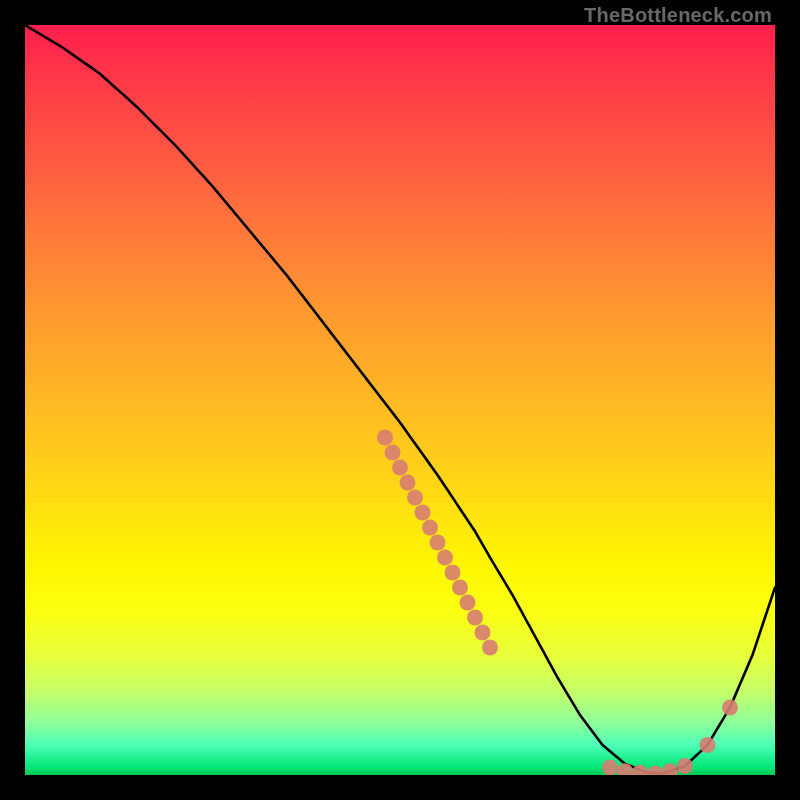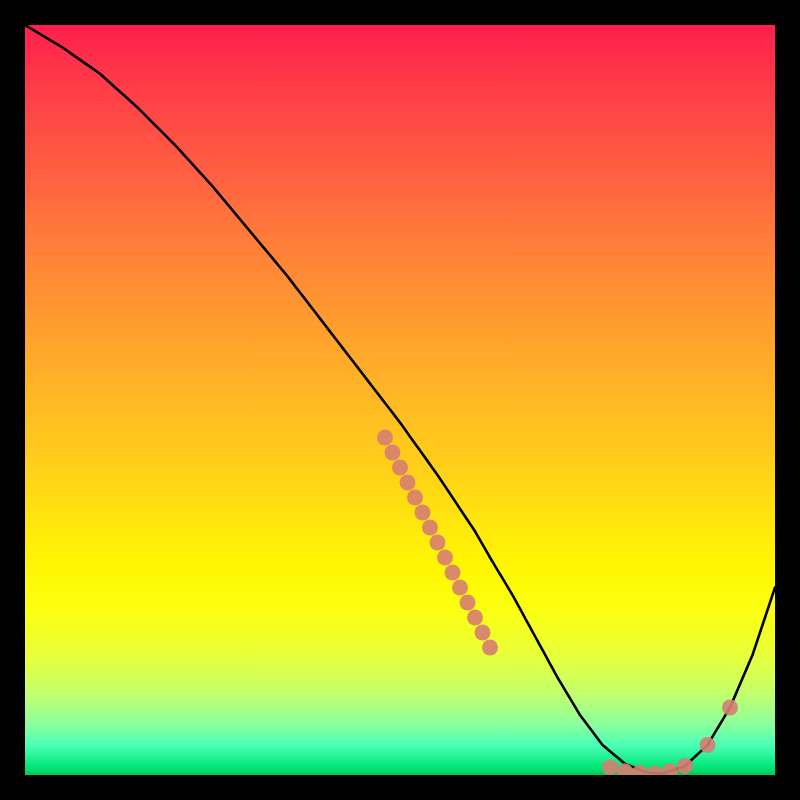--- a/index.html
+++ b/index.html
@@ -63,20 +63,21 @@
   svg.curve {
     position: absolute;
     left: 0; top: 0;
     width: 100%; height: 100%;
   }
 </style>
 </head>
 <body>
 
 <div class="frame">
+  <div class="watermark">TheBottleneck.com</div>
   <div class="plot-area">
     <div class="gradient-bg"></div>
     <svg class="curve" viewBox="0 0 750 750" preserveAspectRatio="none">
       <path id="curve-path" fill="none" stroke="#000000" stroke-width="2.6" stroke-linejoin="round" stroke-linecap="round" d="M0.00 0.00 L4.69 2.81 L9.38 5.63 L14.06 8.44 L18.75 11.25 L23.44 14.06 L28.13 16.88 L32.81 19.69 L37.50 22.50 L42.19 25.78 L46.88 29.06 L51.56 32.34 L56.25 35.63 L60.94 38.91 L65.63 42.19 L70.31 45.47 L75.00 48.75 L79.69 52.97 L84.38 57.19 L89.06 61.41 L93.75 65.63 L98.44 69.84 L103.13 74.06 L107.81 78.28 L112.50 82.50 L117.19 87.19 L121.88 91.88 L126.56 96.56 L131.25 101.25 L135.94 105.94 L140.63 110.63 L145.31 115.31 L150.00 120.00 L154.69 125.16 L159.38 130.31 L164.06 135.47 L168.75 140.63 L173.44 145.78 L178.13 150.94 L182.81 156.09 L187.50 161.25 L192.19 166.88 L196.88 172.50 L201.56 178.13 L206.25 183.75 L210.94 189.38 L215.62 195.00 L220.31 200.63 L225.00 206.25 L229.69 211.88 L234.38 217.50 L239.06 223.13 L243.75 228.75 L248.44 234.38 L253.13 240.00 L257.81 245.63 L262.50 251.25 L267.19 257.34 L271.88 263.44 L276.56 269.53 L281.25 275.63 L285.94 281.72 L290.63 287.81 L295.31 293.91 L300.00 300.00 L304.69 306.09 L309.38 312.19 L314.06 318.28 L318.75 324.38 L323.44 330.47 L328.13 336.56 L332.81 342.66 L337.50 348.75 L342.19 354.84 L346.88 360.94 L351.56 367.03 L356.25 373.13 L360.94 379.22 L365.63 385.31 L370.31 391.41 L375.00 397.50 L379.69 404.06 L384.37 410.63 L389.06 417.19 L393.75 423.75 L398.44 430.31 L403.13 436.88 L407.81 443.44 L412.50 450.00 L417.19 457.03 L421.88 464.06 L426.56 471.09 L431.25 478.13 L435.94 485.16 L440.63 492.19 L445.31 499.22 L450.00 506.25 L451.88 509.53 L453.75 512.81 L455.63 516.09 L457.50 519.38 L459.38 522.66 L461.25 525.94 L463.13 529.22 L465.00 532.50 L467.81 537.19 L470.62 541.88 L473.44 546.56 L476.25 551.25 L479.06 555.94 L481.87 560.63 L484.69 565.31 L487.50 570.00 L490.31 575.16 L493.13 580.31 L495.94 585.47 L498.75 590.63 L501.56 595.78 L504.38 600.94 L507.19 606.09 L510.00 611.25 L512.81 616.41 L515.63 621.56 L518.44 626.72 L521.25 631.88 L524.06 637.03 L526.88 642.19 L529.69 647.34 L532.50 652.50 L535.31 657.19 L538.13 661.88 L540.94 666.56 L543.75 671.25 L546.56 675.94 L549.38 680.63 L552.19 685.31 L555.00 690.00 L557.81 693.75 L560.63 697.50 L563.44 701.25 L566.25 705.00 L569.06 708.75 L571.88 712.50 L574.69 716.25 L577.50 720.00 L580.31 722.34 L583.13 724.69 L585.94 727.03 L588.75 729.38 L591.56 731.72 L594.38 734.06 L597.19 736.41 L600.00 738.75 L602.81 739.88 L605.63 741.00 L608.44 742.13 L611.25 743.25 L614.06 744.38 L616.88 745.50 L619.69 746.63 L622.50 747.75 L624.38 747.84 L626.25 747.94 L628.13 748.03 L630.00 748.13 L631.88 748.22 L633.75 748.31 L635.63 748.41 L637.50 748.50 L640.31 747.56 L643.13 746.63 L645.94 745.69 L648.75 744.75 L651.56 743.81 L654.38 742.88 L657.19 741.94 L660.00 741.00 L662.81 738.38 L665.63 735.75 L668.44 733.13 L671.25 730.50 L674.06 727.88 L676.88 725.25 L679.69 722.63 L682.50 720.00 L685.31 715.31 L688.13 710.63 L690.94 705.94 L693.75 701.25 L696.56 696.56 L699.38 691.88 L702.19 687.19 L705.00 682.50 L707.81 675.94 L710.63 669.38 L713.44 662.81 L716.25 656.25 L719.06 649.69 L721.88 643.13 L724.69 636.56 L727.50 630.00 L730.31 621.56 L733.13 613.13 L735.94 604.69 L738.75 596.25 L741.56 587.81 L744.38 579.38 L747.19 570.94 L750.00 562.50 "></path>
       <g id="markers">
           <circle cx="360.00" cy="412.50" r="8" fill="#d77d72" fill-opacity="0.9"></circle>
           <circle cx="367.50" cy="427.50" r="8" fill="#d77d72" fill-opacity="0.9"></circle>
           <circle cx="375.00" cy="442.50" r="8" fill="#d77d72" fill-opacity="0.9"></circle>
           <circle cx="382.50" cy="457.50" r="8" fill="#d77d72" fill-opacity="0.9"></circle>
           <circle cx="390.00" cy="472.50" r="8" fill="#d77d72" fill-opacity="0.9"></circle>

